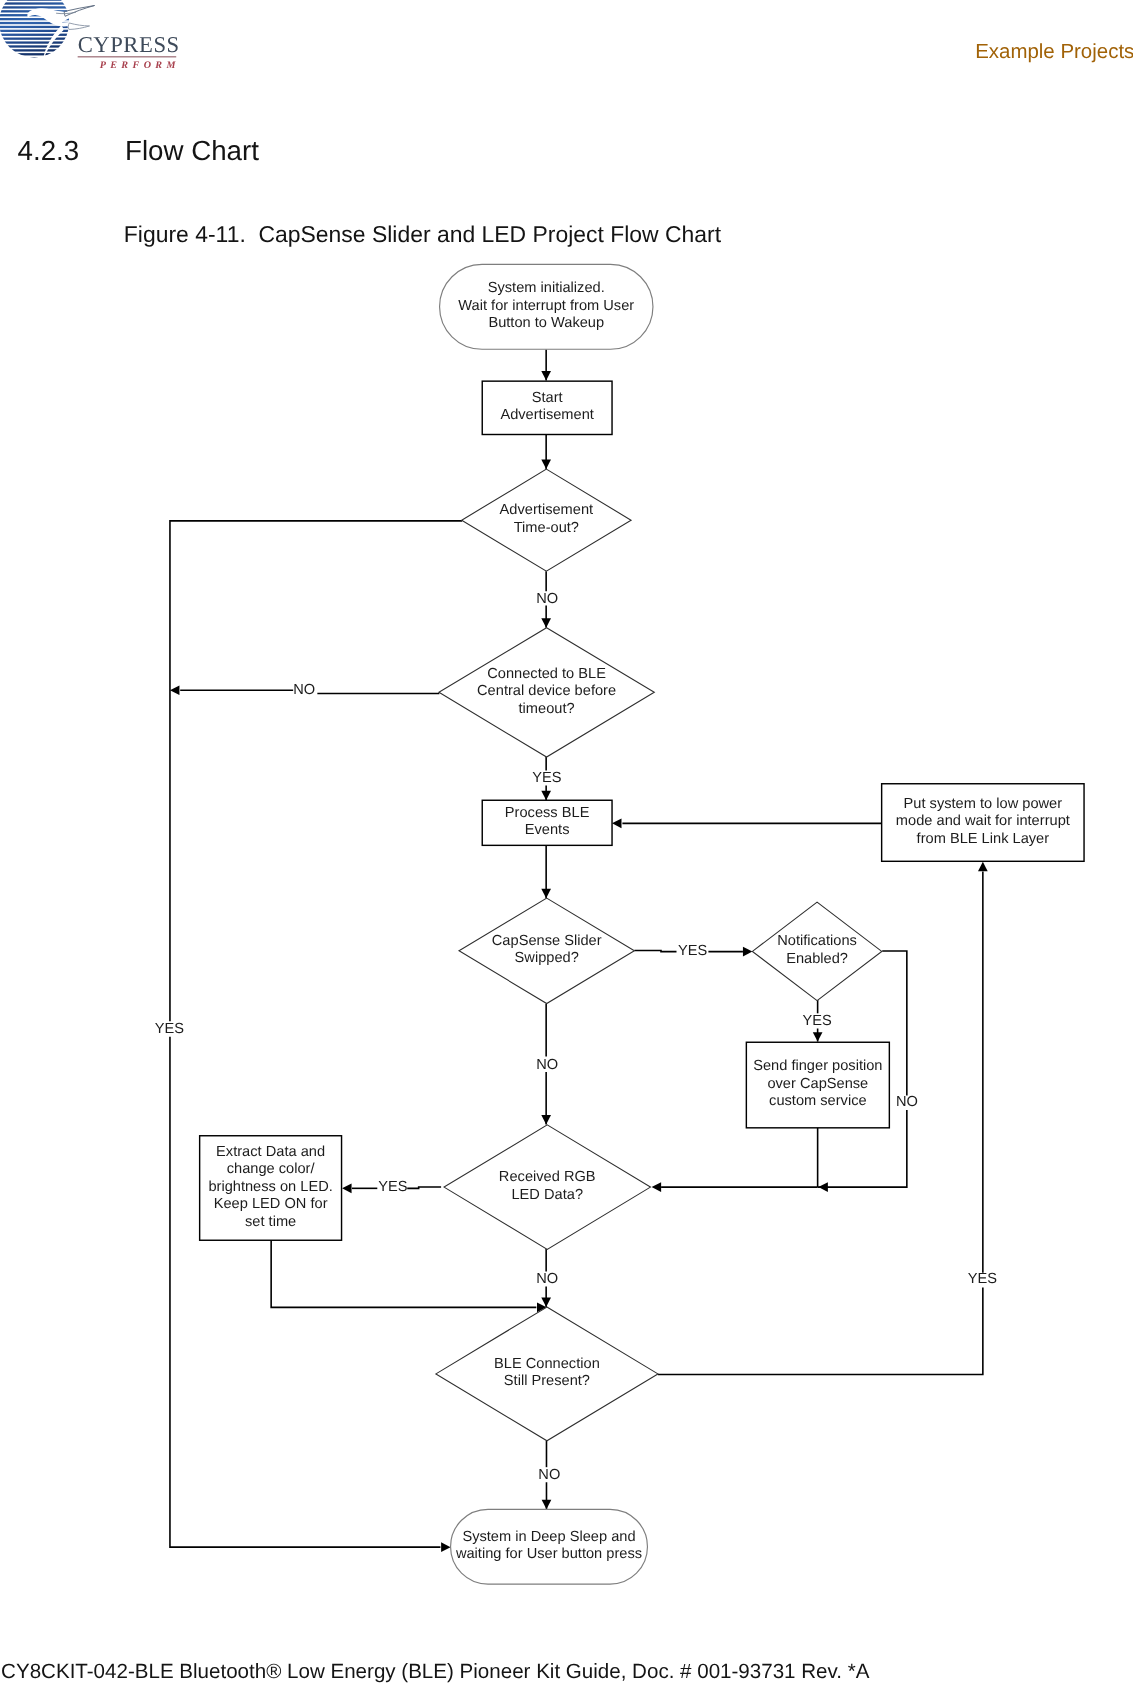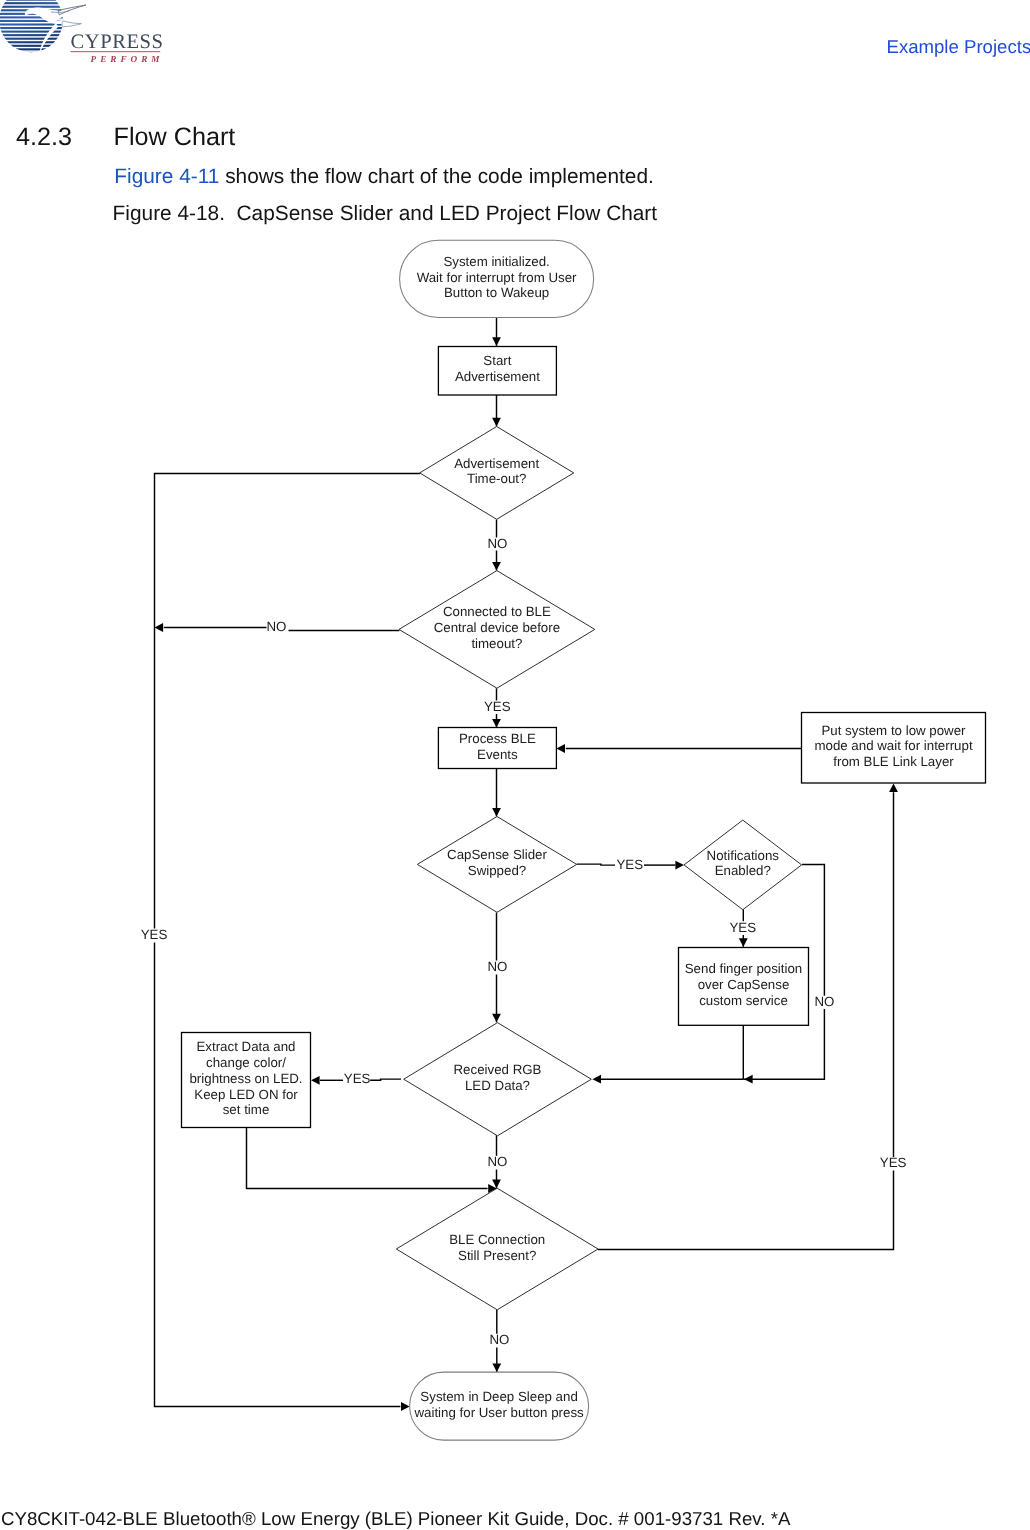--- a/index.html
+++ b/index.html
@@ -1,20 +1,20 @@
 <!DOCTYPE html>
 <html><head>
 <meta charset="utf-8">
 <style>
   html,body{margin:0;padding:0;}
   *{-webkit-font-smoothing:antialiased;text-rendering:geometricPrecision;}
   body{will-change:opacity;}
   body{width:1030px;height:1530px;background:#ffffff;font-family:"Liberation Sans",sans-serif;color:#000;overflow:hidden;position:relative;}
   .page{position:absolute;left:0;top:0;width:818px;height:1530px;}
-  #header-title{position:absolute;left:886.5px;top:36px;font-size:18.6px;color:#1d4ed8;white-space:nowrap;}
+  #header-title{position:absolute;left:886.5px;top:36px;font-size:18.6px;color:#a16207;white-space:nowrap;}
   #logo{position:absolute;left:0px;top:0px;width:175px;height:70px;}
   #sec-num{position:absolute;left:0px;top:122.5px;font-size:25.2px;color:#141414;white-space:nowrap;margin-left:16px;}
   #sec-title{position:absolute;left:113.6px;top:122.5px;font-size:25.2px;color:#141414;white-space:nowrap;text-align:center;}
   #para1{position:absolute;left:114.3px;top:164.5px;font-size:20.85px;color:#141414;white-space:pre;}
   #cap1{position:absolute;left:112.6px;top:201.5px;font-size:20.85px;color:#141414;white-space:pre;}
   #footer{position:absolute;left:1px;top:1507.5px;font-size:18.7px;color:#141414;white-space:nowrap;}
   #pagenum{position:absolute;left:1009.5px;top:1507.5px;font-size:18.7px;color:#141414;white-space:nowrap;margin-left:20px;}
   #flow{position:absolute;left:0;top:0;width:1030px;height:1530px;}
   #flow text{font-family:"Liberation Sans",sans-serif;font-size:13.3px;fill:#1c1c1c;}
   .lnk{color:#1a54c4;}
@@ -103,23 +103,22 @@
       <rect x="70.6" y="51.1" width="89.6" height="1.1" fill="#9b6b74"></rect>
       <text x="90.6" y="62.2" style="font-family:'Liberation Serif',serif;font-style:italic;font-weight:bold;font-size:9.2px;fill:#a8404d;letter-spacing:4.0px;">PERFORM</text>
     </svg>
   </div>
 
   <div id="header-title">Example Projects</div>
 
   <div id="sec-num">4.2.3</div>
   <div id="sec-title">Flow Chart</div>
 
-  <div id="para1"><span class="lnk" style="color: rgb(26, 84, 196);">Figure 4-11</span><span> shows the flow chart of the code implemented.</span></div>
-
-  <div id="cap1">Figure 4-18.  CapSense Slider and LED Project Flow Chart</div>
+
+  <div id="cap1">Figure 4-11.  CapSense Slider and LED Project Flow Chart</div>
 
   <svg id="flow" viewBox="0 0 1030 1530" xmlns="http://www.w3.org/2000/svg">
       <path d="M 496.5 317.8 L 496.5 345.9" fill="none" stroke="#000" stroke-width="1.45"></path>
       <path d="M 492.1 337.3 L 500.9 337.3 L 496.5 345.9 Z" fill="#000"></path>
       <path d="M 496.5 394.9 L 496.5 426.4" fill="none" stroke="#000" stroke-width="1.45"></path>
       <path d="M 492.1 417.8 L 500.9 417.8 L 496.5 426.4 Z" fill="#000"></path>
       <path d="M 496.5 519.3 L 496.5 537.5" fill="none" stroke="#000" stroke-width="1.45"></path>
       <path d="M 496.5 550.5 L 496.5 570.6" fill="none" stroke="#000" stroke-width="1.45"></path>
       <path d="M 492.1 562.0 L 500.9 562.0 L 496.5 570.6 Z" fill="#000"></path>
       <path d="M 420.1 473.5 L 154.5 473.5 L 154.5 928.5" fill="none" stroke="#000" stroke-width="1.45"></path>

